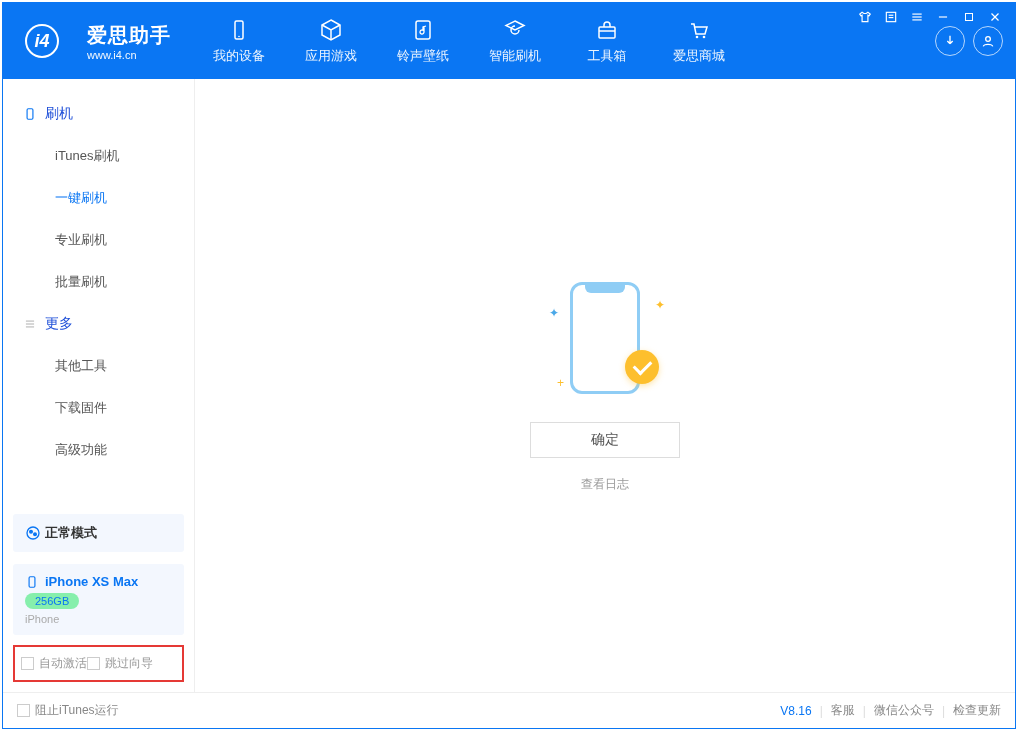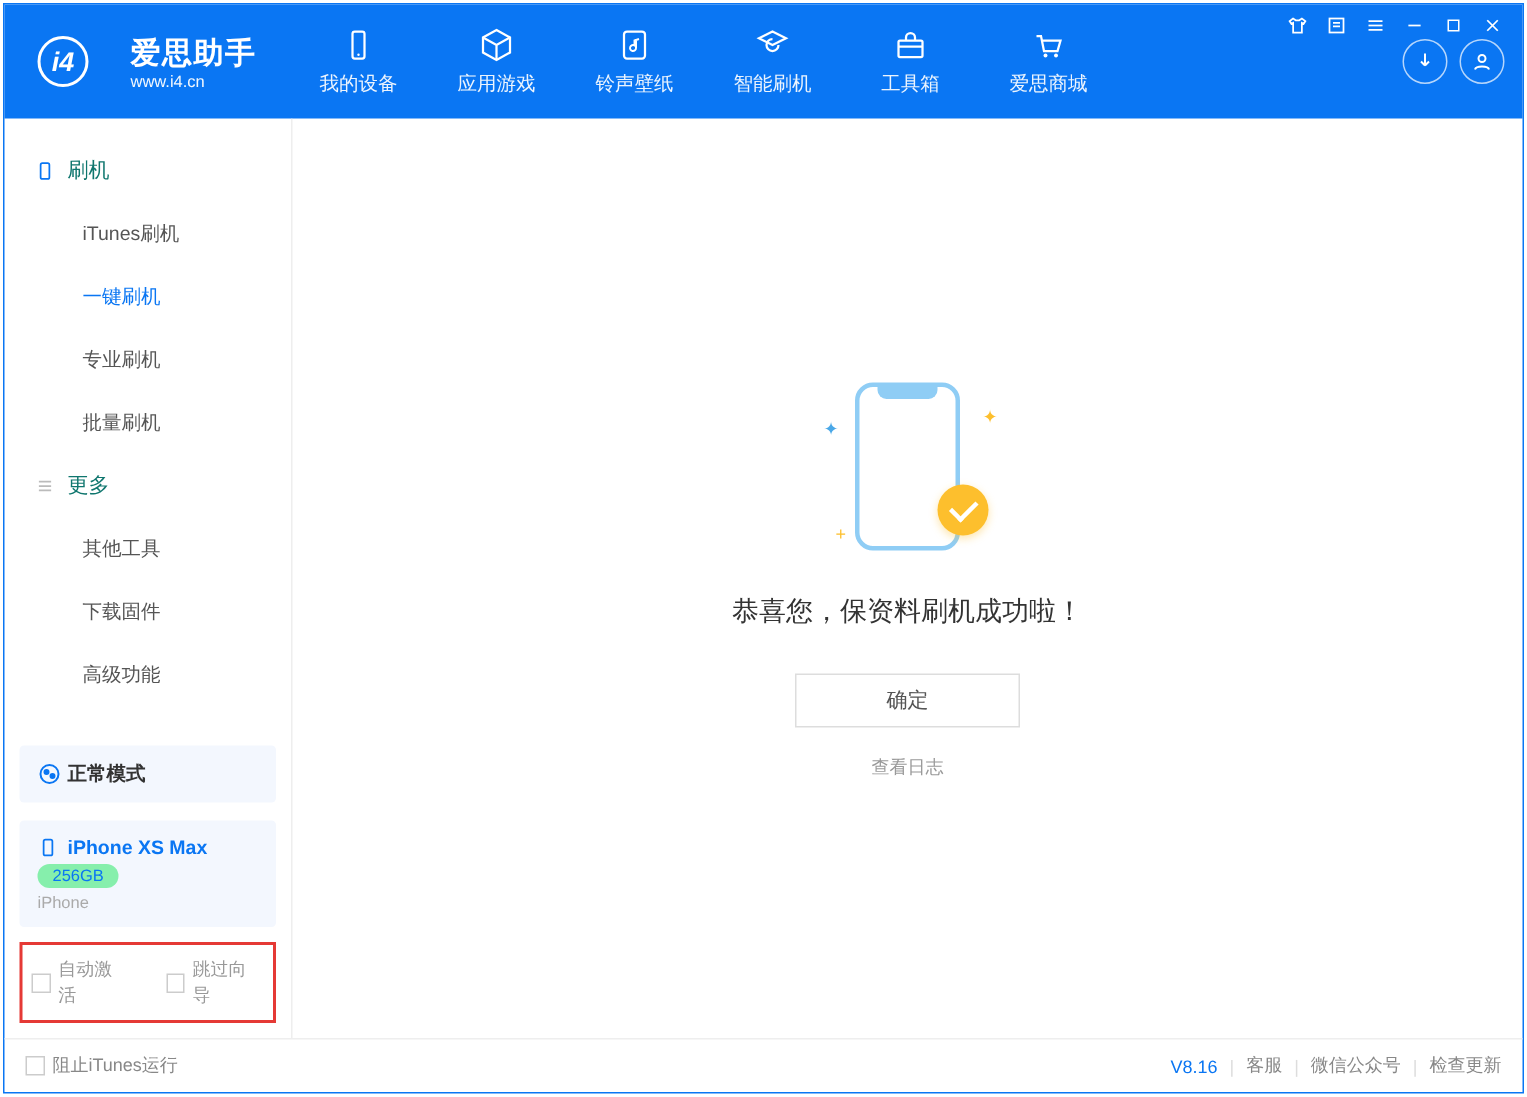--- a/index.html
+++ b/index.html
@@ -22,34 +22,34 @@
 
 .header-right { margin-left:auto; display:flex; align-items:center; padding-right:12px; gap:8px; }
 .win-controls-top { position:absolute; top:6px; right:10px; display:flex; gap:6px; align-items:center; }
 .win-controls-top span { width:20px; height:16px; display:flex; align-items:center; justify-content:center; color:#fff; cursor:pointer; font-size:12px; }
 .circle-btn { width:30px; height:30px; border:1.5px solid rgba(255,255,255,0.7); border-radius:50%; display:flex; align-items:center; justify-content:center; color:#fff; cursor:pointer; }
 
 
 .body { flex:1; display:flex; overflow:hidden; }
 .sidebar { width:192px; border-right:1px solid #eee; display:flex; flex-direction:column; }
 .side-scroll { flex:1; padding-top:14px; }
-.section-header { display:flex; align-items:center; gap:8px; padding:12px 20px; font-size:14px; color:#0f766e; }
+.section-header { display:flex; align-items:center; gap:8px; padding:12px 20px; font-size:14px; color:#1d4ed8; }
 .section-header .hicon { width:14px; height:14px; }
 .side-item { padding:12px 20px 12px 52px; font-size:13px; color:#555; cursor:pointer; }
 .side-item.active { color:#0a76f3; }
 
 .mode-block { margin:6px 10px; background:#f3f7fe; border-radius:3px; padding:10px 12px; display:flex; align-items:center; gap:4px; font-size:13px; color:#333; font-weight:bold; }
 .mode-block .micon { width:16px; height:16px; }
 
 .device-block { margin:6px 10px 10px 10px; background:#f3f7fe; border-radius:3px; padding:10px 12px; font-size:12px; }
 .device-block .dname { color:#0a76f3; font-weight:bold; font-size:13px; margin-bottom:4px; display:flex; align-items:center; gap:6px;}
 .device-block .badge { display:inline-block; background:#86efac; color:#0a76f3; border-radius:10px; padding:2px 10px; font-size:11px; margin-bottom:4px; }
 .device-block .dtype { color:#aaa; font-size:11px; }
 
-.checkbox-row { border:2px solid #e53935; margin:0 10px 10px 10px; padding:8px 6px; display:flex; gap:24px; align-items:center; font-size:12px; color:#999; }
+.checkbox-row { border:2px solid #e53935; margin:0 10px 10px 10px; padding:8px 6px; display:flex; gap:0; align-items:center; font-size:12px; color:#999; }
 .cb { display:flex; align-items:center; gap:5px; }
 .cb-box { width:13px; height:13px; border:1px solid #ccc; background:#fff; }
 
 
 .main { flex:1; display:flex; flex-direction:column; align-items:center; justify-content:center; color:#333; position:relative; }
 .result-illus { width:120px; height:120px; position:relative; margin-bottom:24px; }
 .phone-shape { width:70px; height:112px; border:3px solid #8fcdf5; border-radius:12px; background:#fff; position:absolute; left:25px; top:4px; }
 .phone-notch { width:40px; height:8px; background:#8fcdf5; border-radius:0 0 6px 6px; position:absolute; left:40px; top:7px; }
 .check-badge { width:34px; height:34px; background:#fdbf2d; border-radius:50%; position:absolute; right:6px; bottom:14px; display:flex; align-items:center; justify-content:center; box-shadow:0 2px 6px rgba(253,191,45,0.4); }
 .check-badge::after { content:""; width:14px; height:8px; border-left:3px solid #fff; border-bottom:3px solid #fff; transform:rotate(-45deg); margin-top:-3px; }
@@ -254,21 +254,20 @@
 
     <div class="main">
       <div class="result-illus">
         <div class="phone-shape"></div>
         <div class="phone-notch"></div>
         <div class="check-badge"></div>
         <div class="spark spark1">✦</div>
         <div class="spark spark2">✦</div>
         <div class="spark spark3">+</div>
       </div>
-      <div class="result-title">恭喜您，保资料刷机成功啦！</div>
       <button class="ok-btn">确定</button>
       <span class="log-link">查看日志</span>
     </div>
   </div>
 
   <div class="statusbar">
     <label class="cb">
       <span class="cb-box"></span>
       <span>阻止iTunes运行</span>
     </label>

